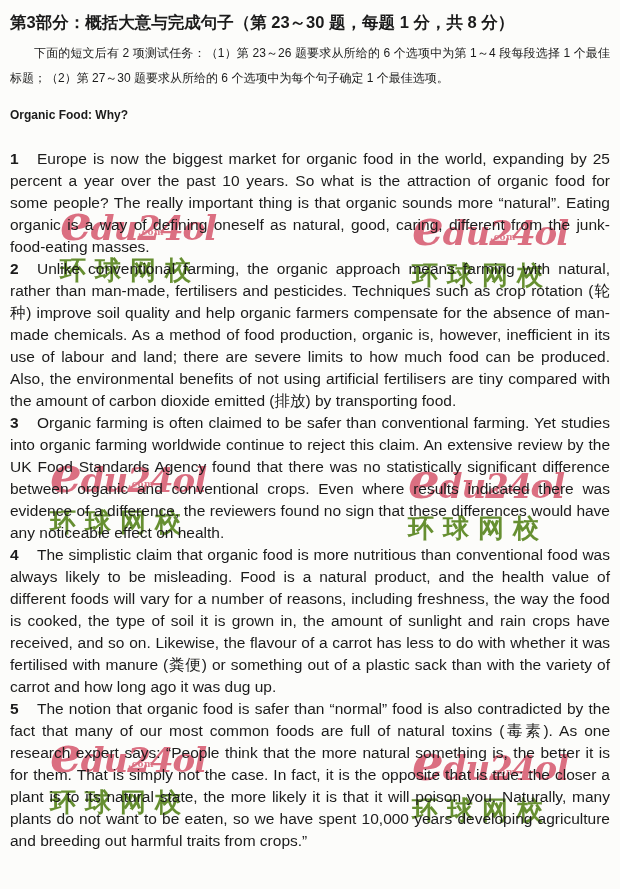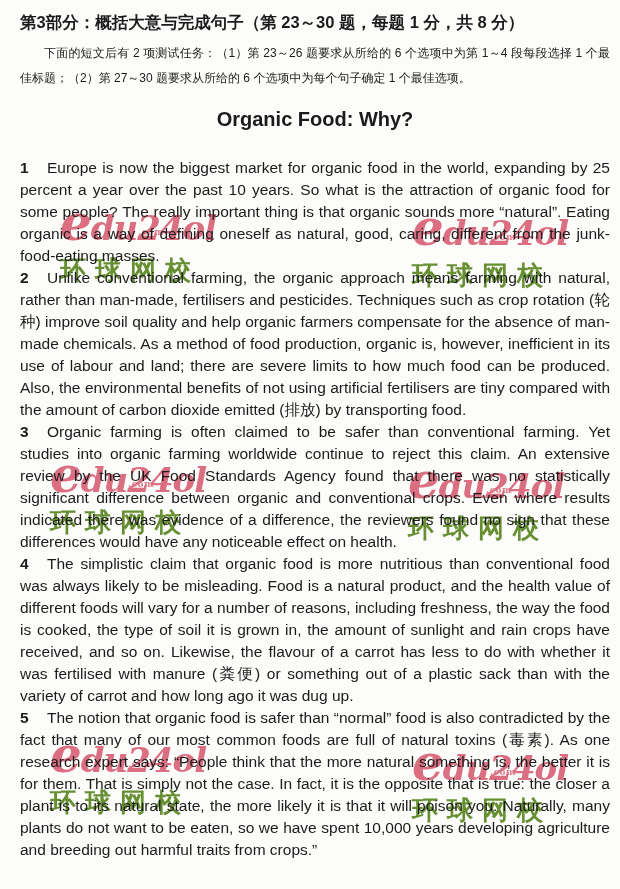--- a/index.html
+++ b/index.html
@@ -53,39 +53,39 @@
   .wm-2 { left: 412px; top: 208px; }
   .wm-3 { left: 50px;  top: 455px; }
   .wm-4 { left: 408px; top: 461px; }
   .wm-5 { left: 50px;  top: 735px; }
   .wm-6 { left: 412px; top: 743px; }
 
   
   .content {
     position: relative;
     z-index: 1;
-    padding: 12px 10px 0 20px;
+    padding: 12px 10px 0 10px;
   }
   .section-header {
     font-size: 16.5px;
     font-weight: 700;
     line-height: 20px;
     margin: 0 0 9px 0;
   }
   .instructions {
     font-size: 12px;
     line-height: 25px;
     text-align: justify;
     text-indent: 2em;
     margin: 0;
   }
   .passage-title {
-    text-align: center;
+    text-align: left;
     font-weight: 700;
-    font-size: 20px;
+    font-size: 12px;
     margin: 17px 0 0 0;
   }
   .passage {
     margin-top: 26px;
     font-size: 15.5px;
     line-height: 22px;
     text-align: justify;
   }
   .para { margin: 0; }
   .pnum {

